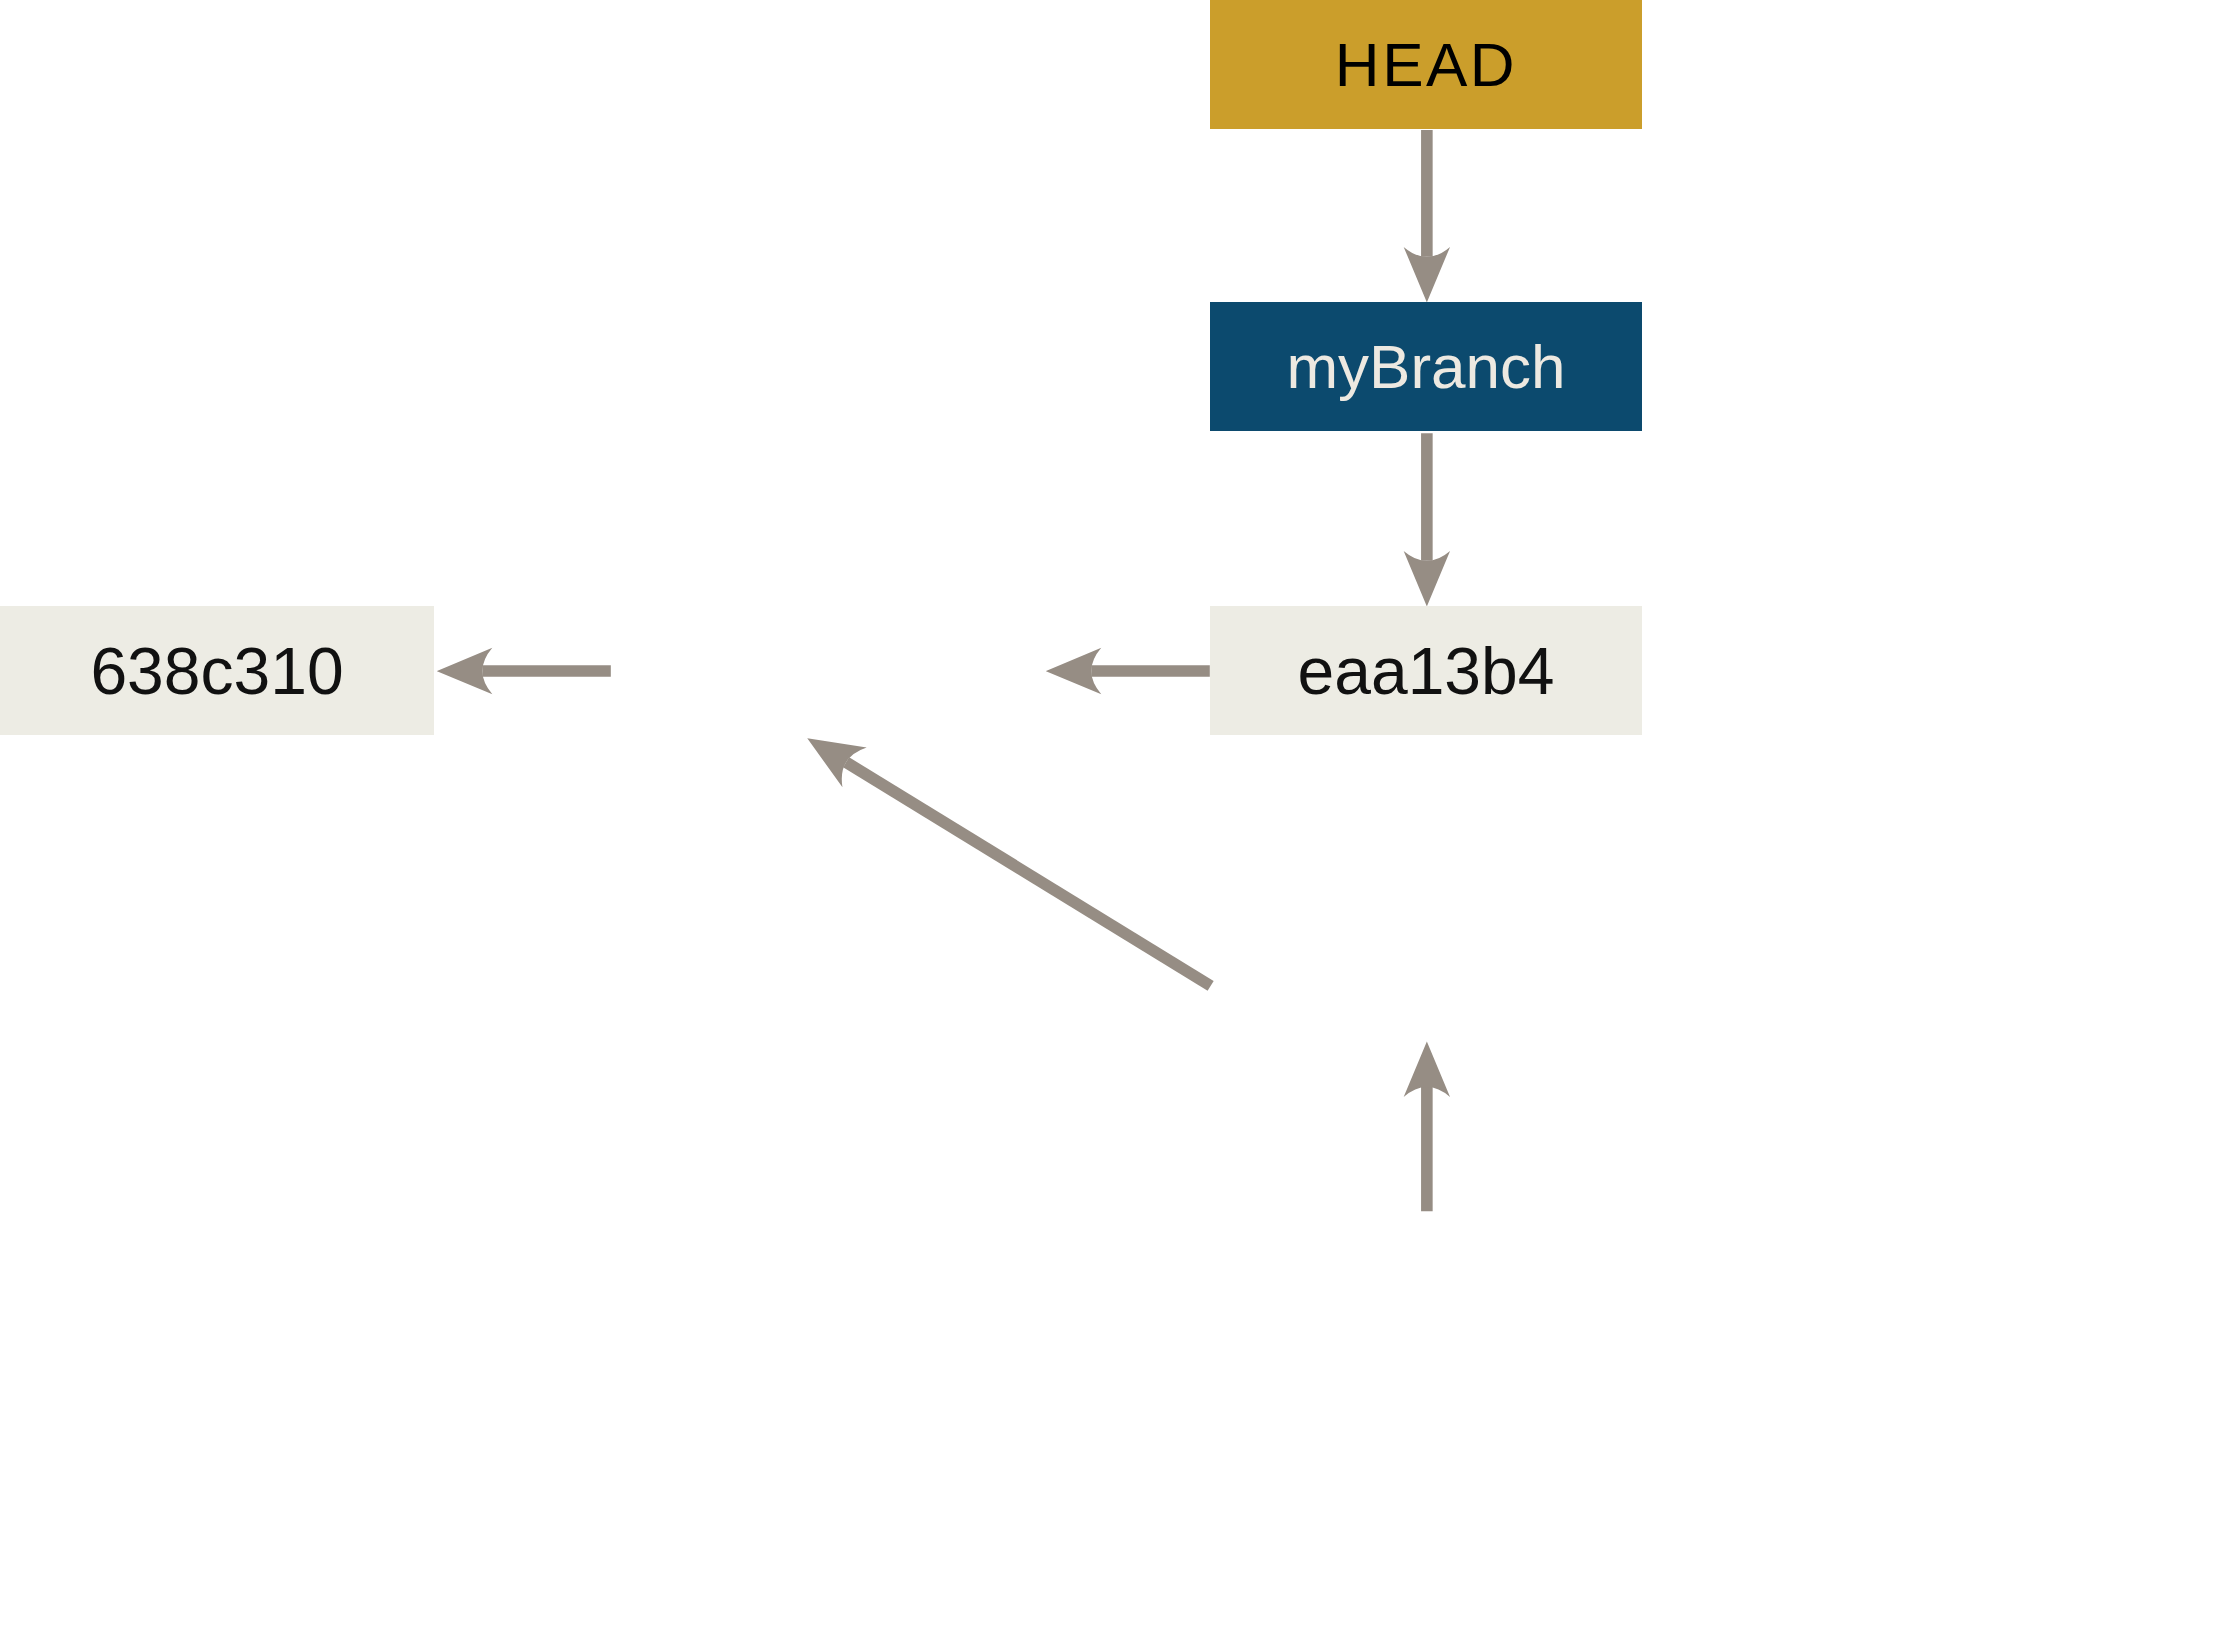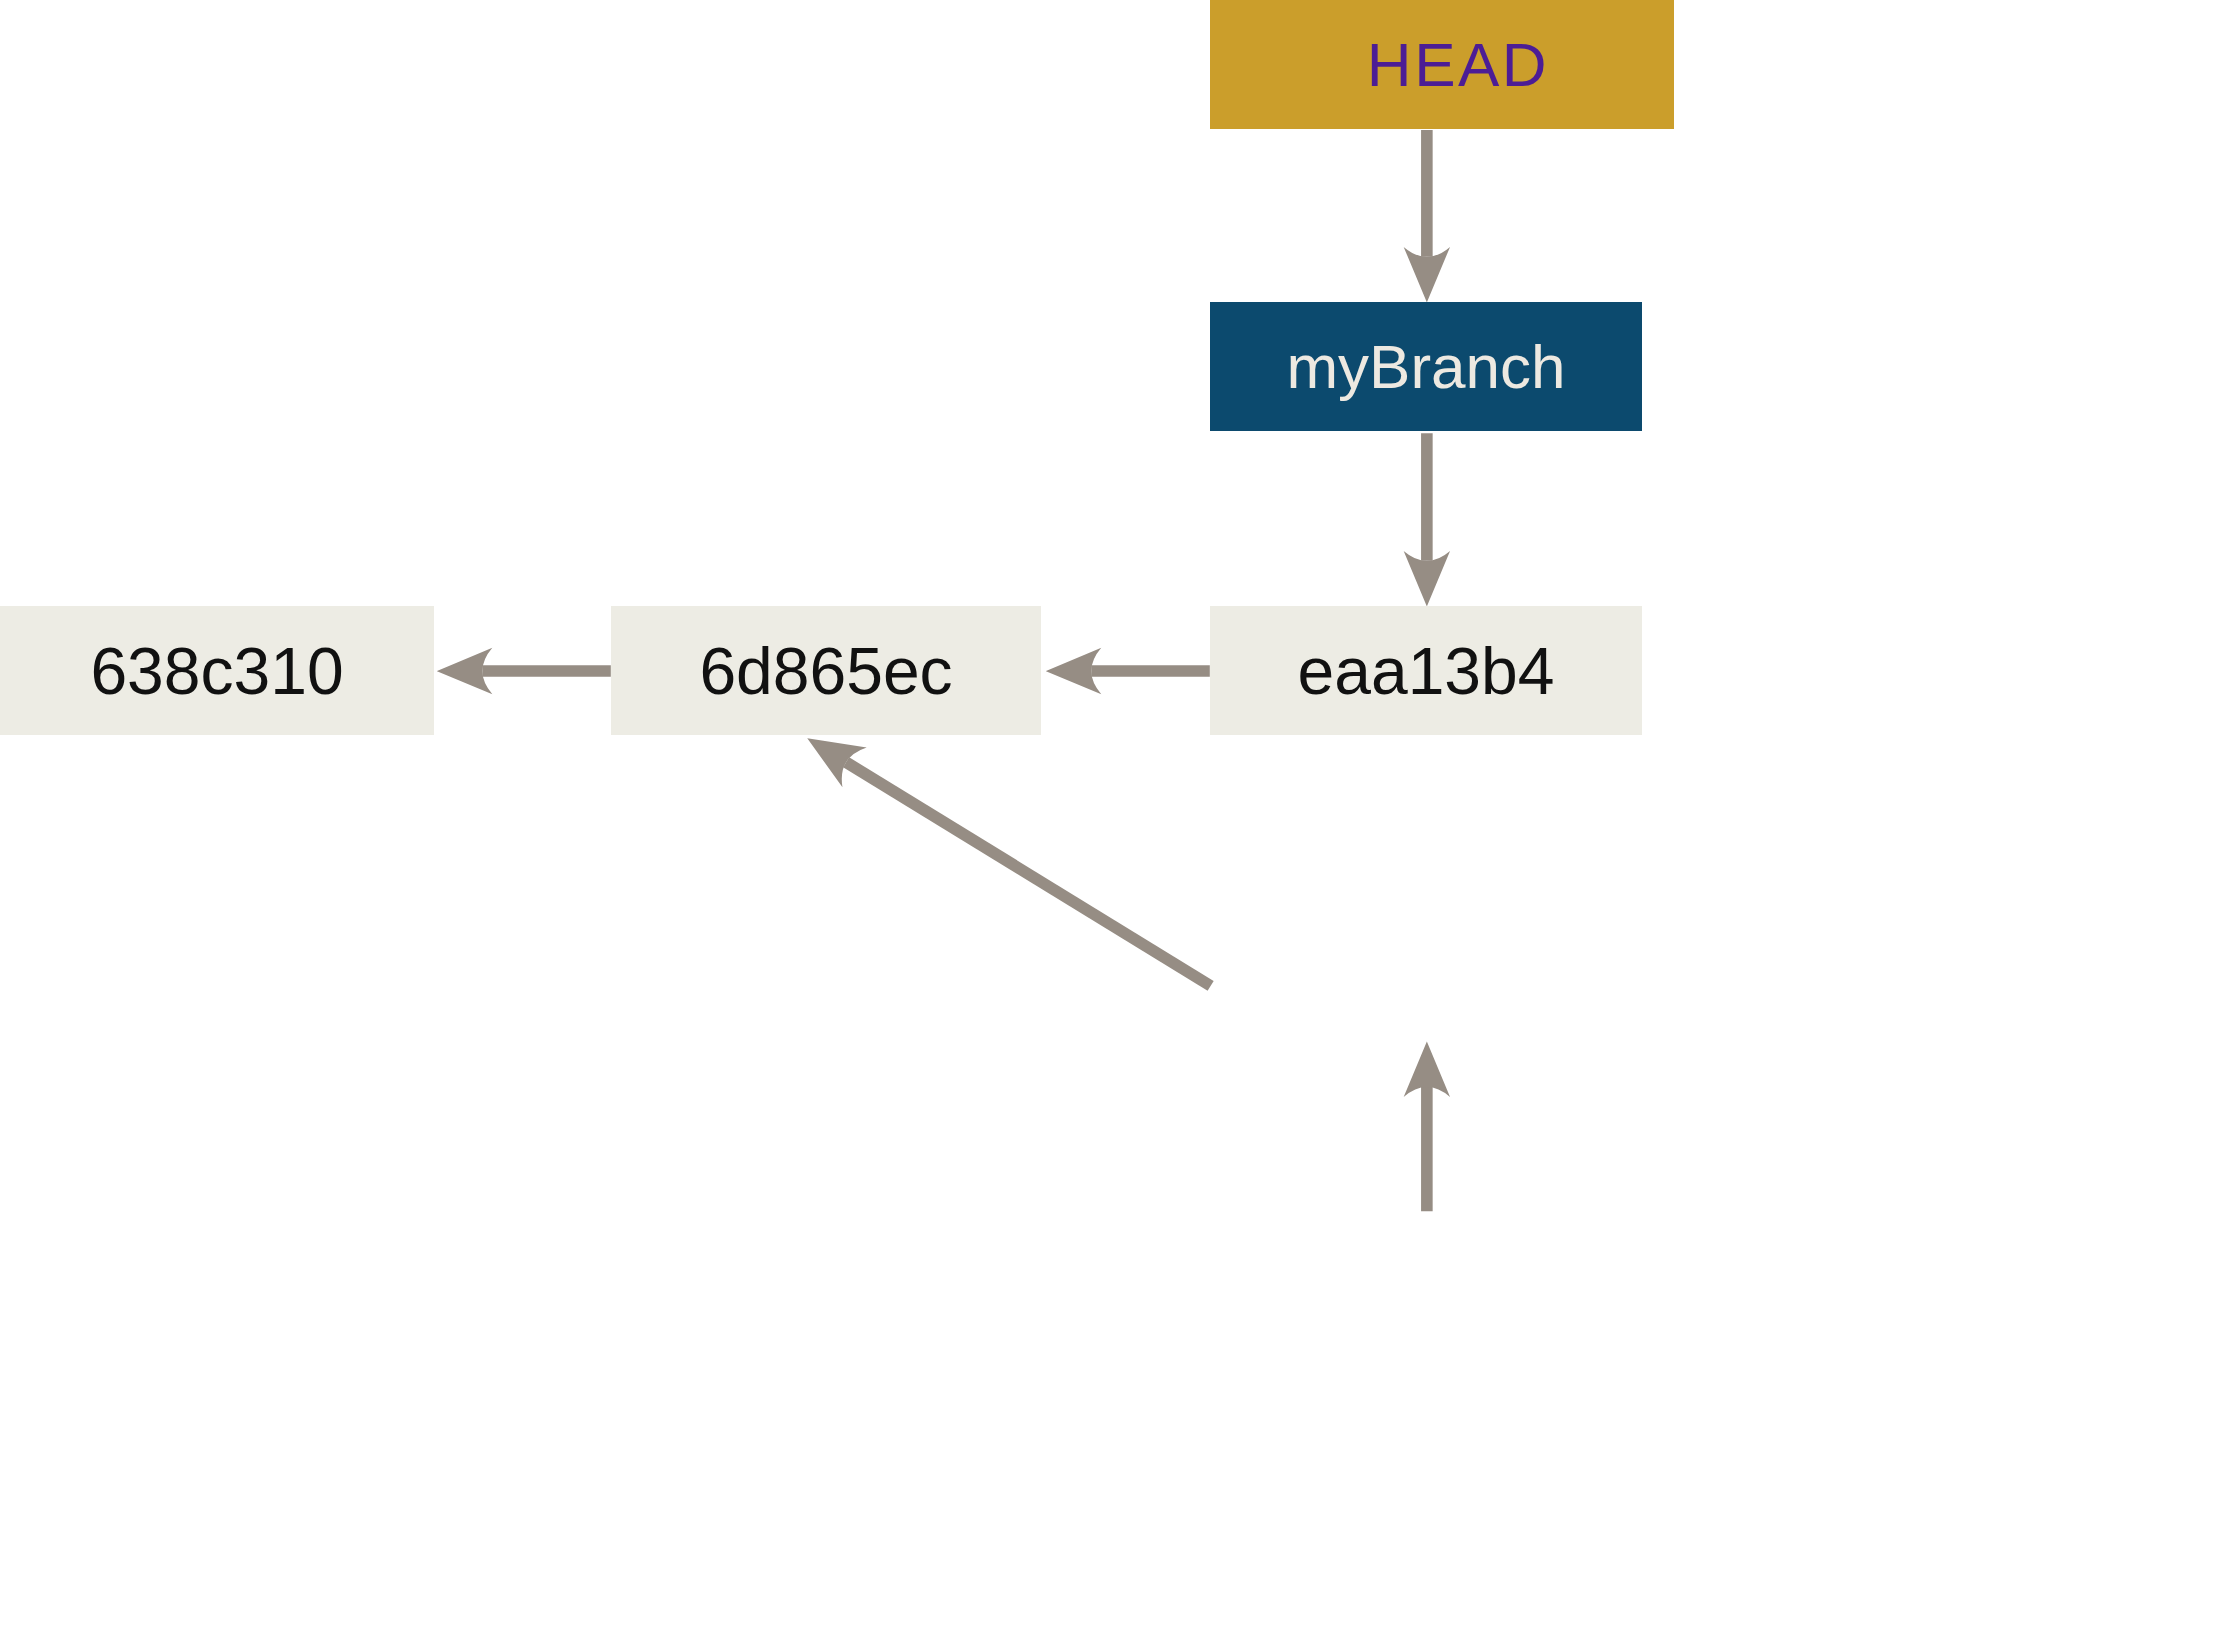--- a/index.html
+++ b/index.html
@@ -41,25 +41,24 @@
     text-align: center;
   }
   .node.branch {
     background: #0c4a6e;
     color: #EDE9E1;
     font-size: 62px;
     font-weight: 300;
   }
   .node.head {
     background: #CB9E2B;
-    color: #4c1d95;
+    color: #000000;
     font-size: 62px;
     font-weight: 300;
     letter-spacing: 2.5px;
-    padding-left: 32px;
   }
   .edge {
     stroke: #968D84;
     stroke-width: 14;
     fill: none;
   }
 </style>
 </head>
 <body>
 
@@ -84,23 +83,20 @@
   </div>
 
   <div class="node branch" style="left:1210px; top:302px;">
     <span>myBranch</span>
   </div>
 
   <div class="node commit" style="left:1210px; top:606px;">
     <span>eaa13b4</span>
   </div>
 
-  <div class="node commit" style="left:611px; top:606px; width:430px;">
-    <span>6d865ec</span>
-  </div>
 
   <div class="node commit" style="left:0px; top:606px; width:434px;">
     <span>638c310</span>
   </div>
 
 
 
 </div>
 
 

